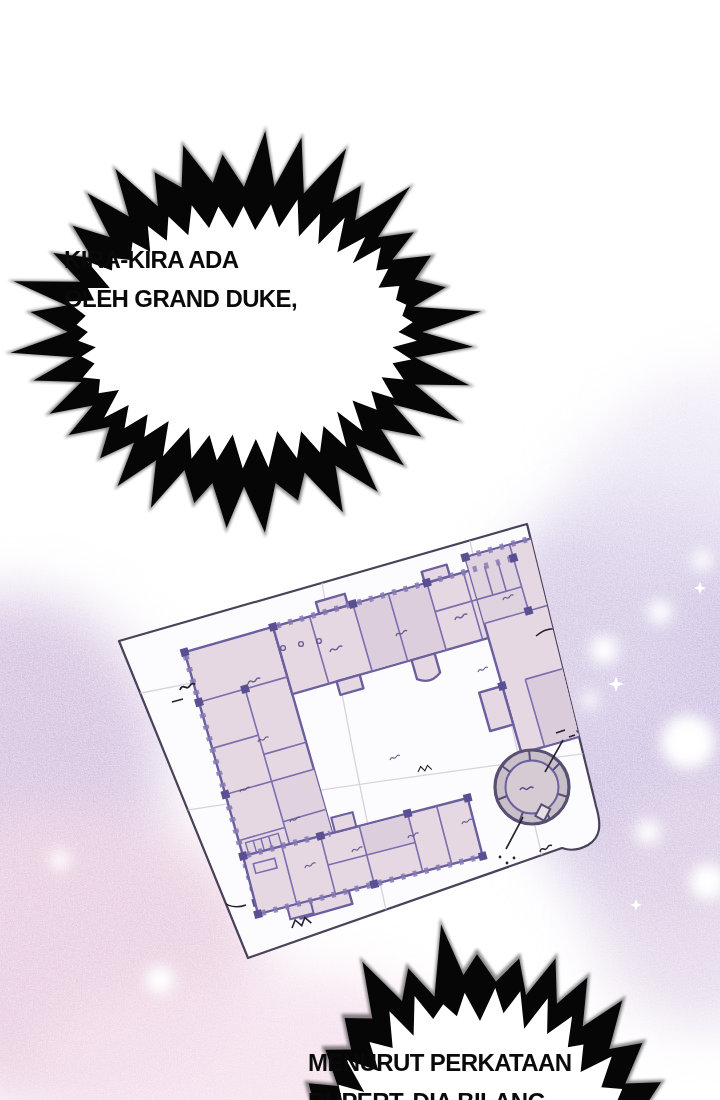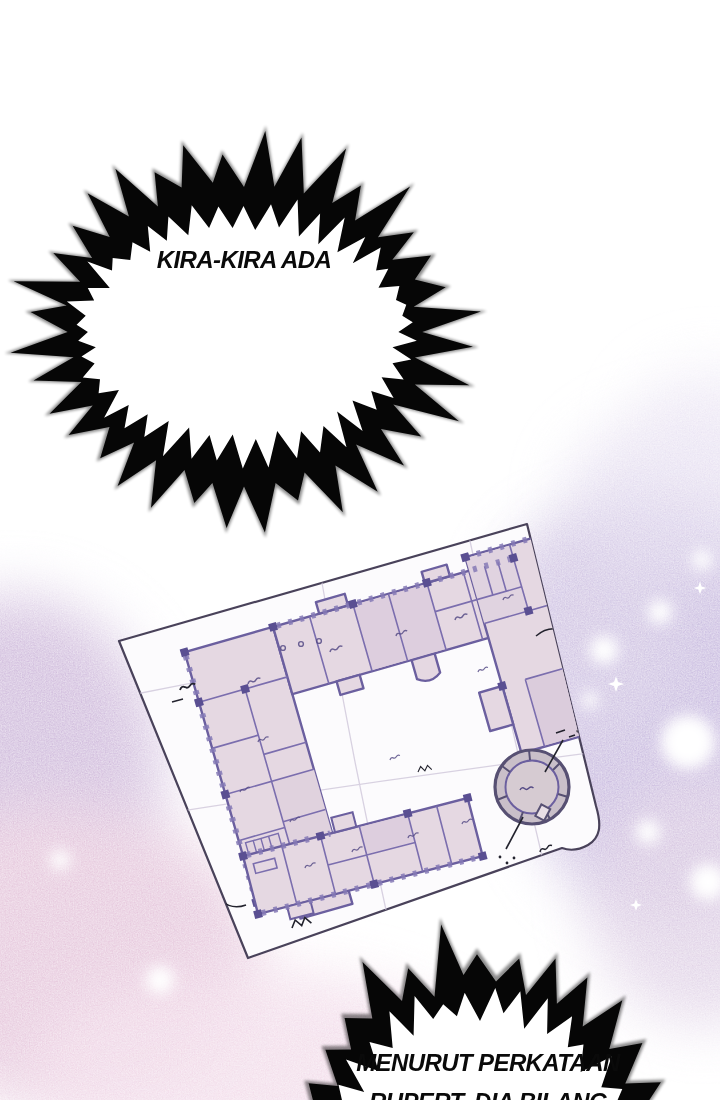--- a/index.html
+++ b/index.html
@@ -1,20 +1,20 @@
 <!DOCTYPE html>
 <html><head>
 <meta charset="utf-8">
 <style>
   html,body{margin:0;padding:0;background:#e9e9ee;}
   .page{position:relative;width:720px;height:1100px;margin:0 auto;background:#ffffff;overflow:hidden;
         font-family:"Liberation Sans",sans-serif;}
   .abs{position:absolute;left:0;top:0;}
-  .bubble-text{position:absolute;text-align:center;color:#0a0a0a;
-       font-style:italic;font-weight:700;font-size:24px;line-height:39px;letter-spacing:-0.6px;white-space:nowrap;}
+  .bubble-text{position:absolute;text-align:left;color:#0a0a0a;
+       font-weight:700;font-size:24px;line-height:39px;letter-spacing:-0.6px;white-space:nowrap;}
   .bubble-text .line{display:block;}
   #bubble-top-text{left:64px;top:240px;width:360px;}
   #bubble-bottom-text{left:308px;top:1043px;width:360px;}
 </style>
 </head>
 <body>
 
 <div class="page">
 
   <svg class="abs" width="720" height="1100" viewBox="0 0 720 1100" aria-hidden="true">
@@ -243,19 +243,20 @@
   </svg>
 
   <svg class="abs" width="720" height="1100" viewBox="0 0 720 1100" aria-hidden="true">
     <path id="burst-bot-fuzz" fill="#000" opacity="0.45" filter="url(#fuzz)" d="M652.4 1195.0L685.8 1216.6L644.9 1233.2L675.9 1262.6L641.9 1272.7L662.2 1310.0L625.0 1306.2L644.2 1353.1L607.1 1338.5L614.9 1378.4L579.6 1358.4L589.4 1422.1L554.3 1379.9L560.4 1451.6L528.6 1406.6L518.1 1454.9L496.1 1410.2L481.8 1457.5L464.6 1400.4L436.7 1459.6L431.9 1404.5L399.8 1445.9L405.1 1381.4L368.9 1413.2L375.6 1366.2L336.6 1388.6L356.0 1335.0L301.4 1356.2L337.0 1304.7L293.7 1304.2L319.1 1272.2L277.6 1265.6L307.3 1235.0L263.2 1221.2L310.9 1195.0L283.7 1172.7L304.5 1154.4L283.3 1122.2L317.2 1116.9L308.6 1083.2L337.7 1085.9L325.4 1049.7L351.1 1049.5L344.6 1018.1L372.3 1018.4L362.5 962.1L402.0 1000.9L408.2 968.3L434.5 996.8L441.1 924.4L463.5 975.0L477.0 954.3L496.0 981.4L519.2 958.6L526.0 994.9L555.5 958.5L556.9 1003.8L587.4 977.4L582.7 1026.6L622.3 1000.2L609.3 1049.1L642.4 1042.9L625.3 1083.6L660.9 1082.3L636.3 1120.0L679.6 1126.7L652.5 1155.1L699.5 1170.4Z" transform="translate(480 1195) scale(1.025) translate(-480 -1195)"></path>
     <path id="burst-bot-black" fill="#060606" d="M652.4 1195.0L685.8 1216.6L644.9 1233.2L675.9 1262.6L641.9 1272.7L662.2 1310.0L625.0 1306.2L644.2 1353.1L607.1 1338.5L614.9 1378.4L579.6 1358.4L589.4 1422.1L554.3 1379.9L560.4 1451.6L528.6 1406.6L518.1 1454.9L496.1 1410.2L481.8 1457.5L464.6 1400.4L436.7 1459.6L431.9 1404.5L399.8 1445.9L405.1 1381.4L368.9 1413.2L375.6 1366.2L336.6 1388.6L356.0 1335.0L301.4 1356.2L337.0 1304.7L293.7 1304.2L319.1 1272.2L277.6 1265.6L307.3 1235.0L263.2 1221.2L310.9 1195.0L283.7 1172.7L304.5 1154.4L283.3 1122.2L317.2 1116.9L308.6 1083.2L337.7 1085.9L325.4 1049.7L351.1 1049.5L344.6 1018.1L372.3 1018.4L362.5 962.1L402.0 1000.9L408.2 968.3L434.5 996.8L441.1 924.4L463.5 975.0L477.0 954.3L496.0 981.4L519.2 958.6L526.0 994.9L555.5 958.5L556.9 1003.8L587.4 977.4L582.7 1026.6L622.3 1000.2L609.3 1049.1L642.4 1042.9L625.3 1083.6L660.9 1082.3L636.3 1120.0L679.6 1126.7L652.5 1155.1L699.5 1170.4Z"></path>
     <path id="burst-bot-white" fill="#ffffff" d="M628.5 1195.0L642.5 1210.1L622.6 1222.6L649.3 1241.4L620.4 1250.8L639.1 1276.5L613.8 1278.4L626.5 1302.5L599.1 1300.8L611.6 1336.1L587.0 1325.9L591.0 1353.8L566.3 1340.3L565.0 1365.2L546.5 1354.6L541.2 1383.0L526.0 1368.3L520.9 1392.6L502.8 1371.4L494.2 1409.6L480.0 1380.1L468.0 1402.3L457.4 1369.7L443.5 1394.2L433.0 1371.8L412.8 1391.1L413.4 1354.8L388.7 1375.6L395.6 1337.0L371.1 1355.0L372.8 1326.1L350.3 1335.3L361.4 1300.4L340.2 1301.7L349.0 1276.6L325.7 1270.7L338.5 1251.2L316.3 1242.6L331.2 1223.8L319.6 1208.8L337.1 1195.0L307.4 1180.6L339.4 1167.8L324.0 1151.3L337.3 1138.3L328.1 1114.5L344.3 1110.4L338.5 1084.7L364.2 1092.1L346.0 1059.6L378.6 1070.9L369.5 1041.9L392.7 1048.1L389.4 1011.2L413.6 1035.7L414.6 996.1L433.2 1019.0L443.2 1004.2L456.9 1016.3L464.7 992.8L480.0 1020.9L495.3 988.1L503.5 1013.3L520.3 991.3L524.2 1028.7L547.8 998.2L547.1 1034.1L572.1 1016.2L567.8 1047.2L583.5 1044.6L580.6 1072.0L611.7 1056.5L601.3 1087.2L622.3 1089.0L612.2 1112.6L635.2 1113.1L618.8 1139.8L646.7 1147.4L620.6 1167.8L647.4 1178.7Z"></path>
   </svg>
 
   <div class="bubble-text" id="bubble-top-text">
     <span class="line">KIRA-KIRA ADA</span>
+    <span class="line">OLEH GRAND DUKE,</span>
   </div>
   <div class="bubble-text" id="bubble-bottom-text">
     <span class="line">MENURUT PERKATAAN</span>
     <span class="line">RUPERT, DIA BILANG</span>
   </div>
 
 </div>
 
 </body></html>

